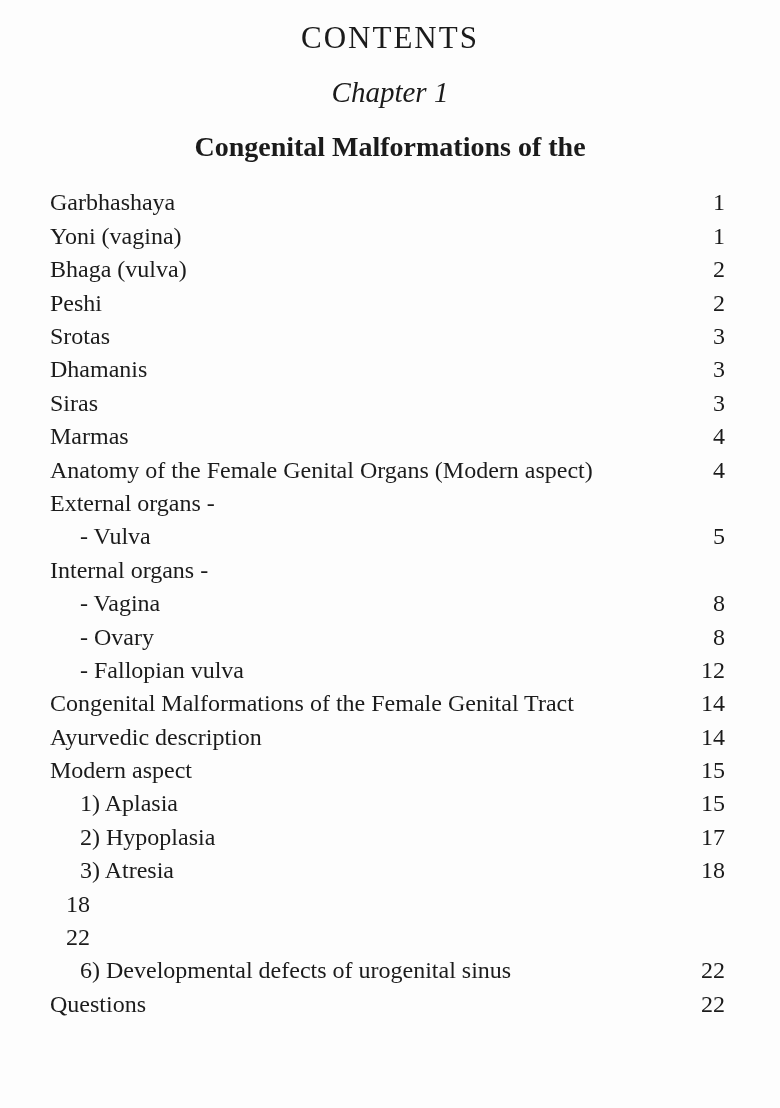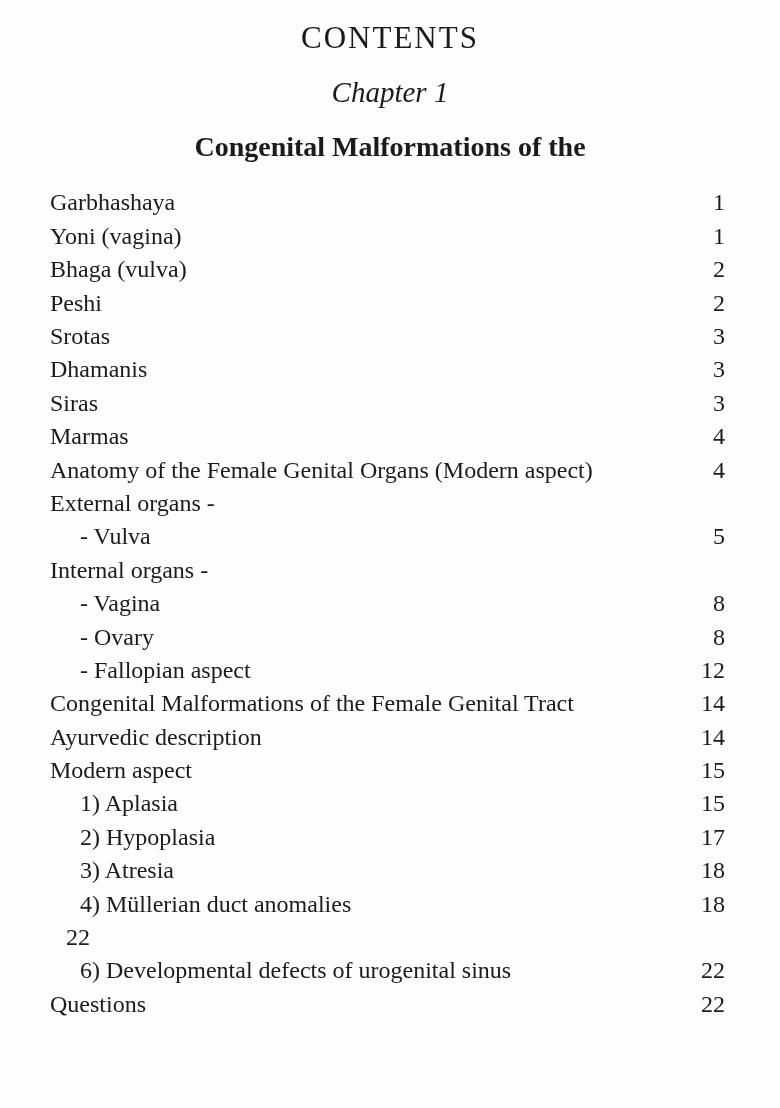--- a/index.html
+++ b/index.html
@@ -134,21 +134,21 @@
     <span class="entry-page">8</span>
   </div>
 
   <div class="toc-row">
     <span class="entry-label indent-1">- Ovary</span>
     <span class="entry-page">8</span>
   </div>
 
 
   <div class="toc-row">
-    <span class="entry-label indent-1">- Fallopian aspect</span>
+    <span class="entry-label indent-1">- Fallopian vulva</span>
     <span class="entry-page">12</span>
   </div>
 
 
   <div class="toc-row">
     <span class="entry-label">Congenital Malformations of the Female Genital Tract</span>
     <span class="entry-page">14</span>
   </div>
 
   <div class="toc-row">
@@ -170,21 +170,20 @@
     <span class="entry-label indent-1">2) Hypoplasia</span>
     <span class="entry-page">17</span>
   </div>
 
   <div class="toc-row">
     <span class="entry-label indent-1">3) Atresia</span>
     <span class="entry-page">18</span>
   </div>
 
   <div class="toc-row">
-    <span class="entry-label indent-1">4) Müllerian duct anomalies</span>
     <span class="entry-page">18</span>
   </div>
 
   <div class="toc-row">
     <span class="entry-page">22</span>
   </div>
 
   <div class="toc-row">
     <span class="entry-label indent-1">6) Developmental defects of urogenital sinus</span>
     <span class="entry-page">22</span>

